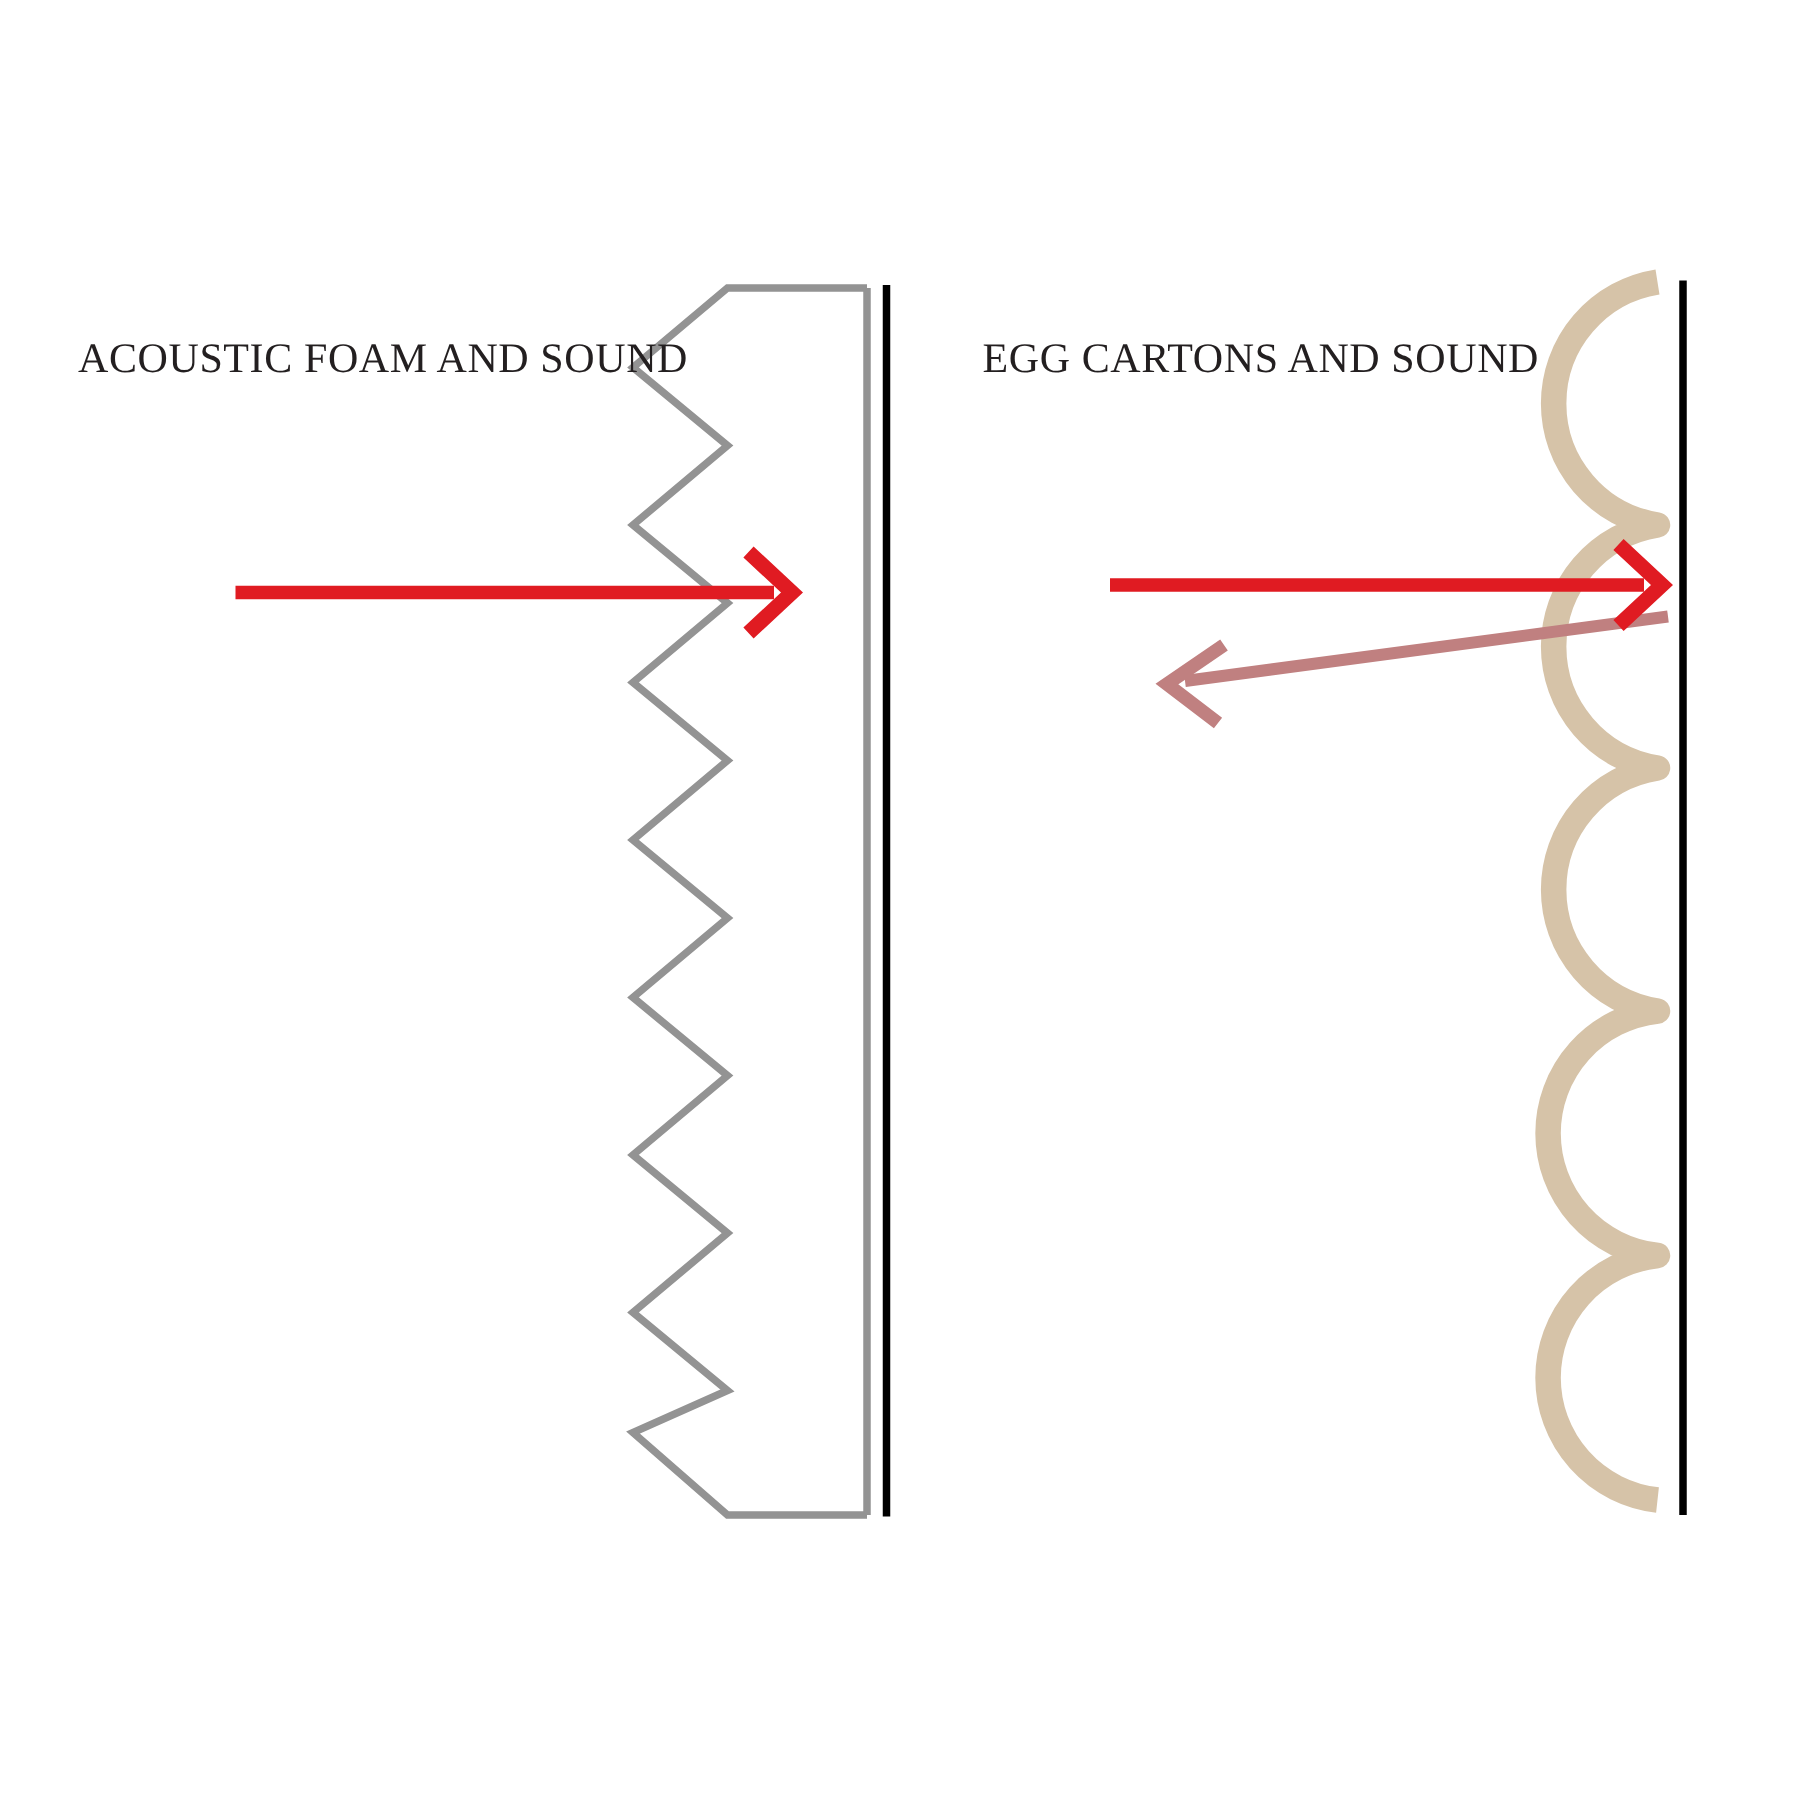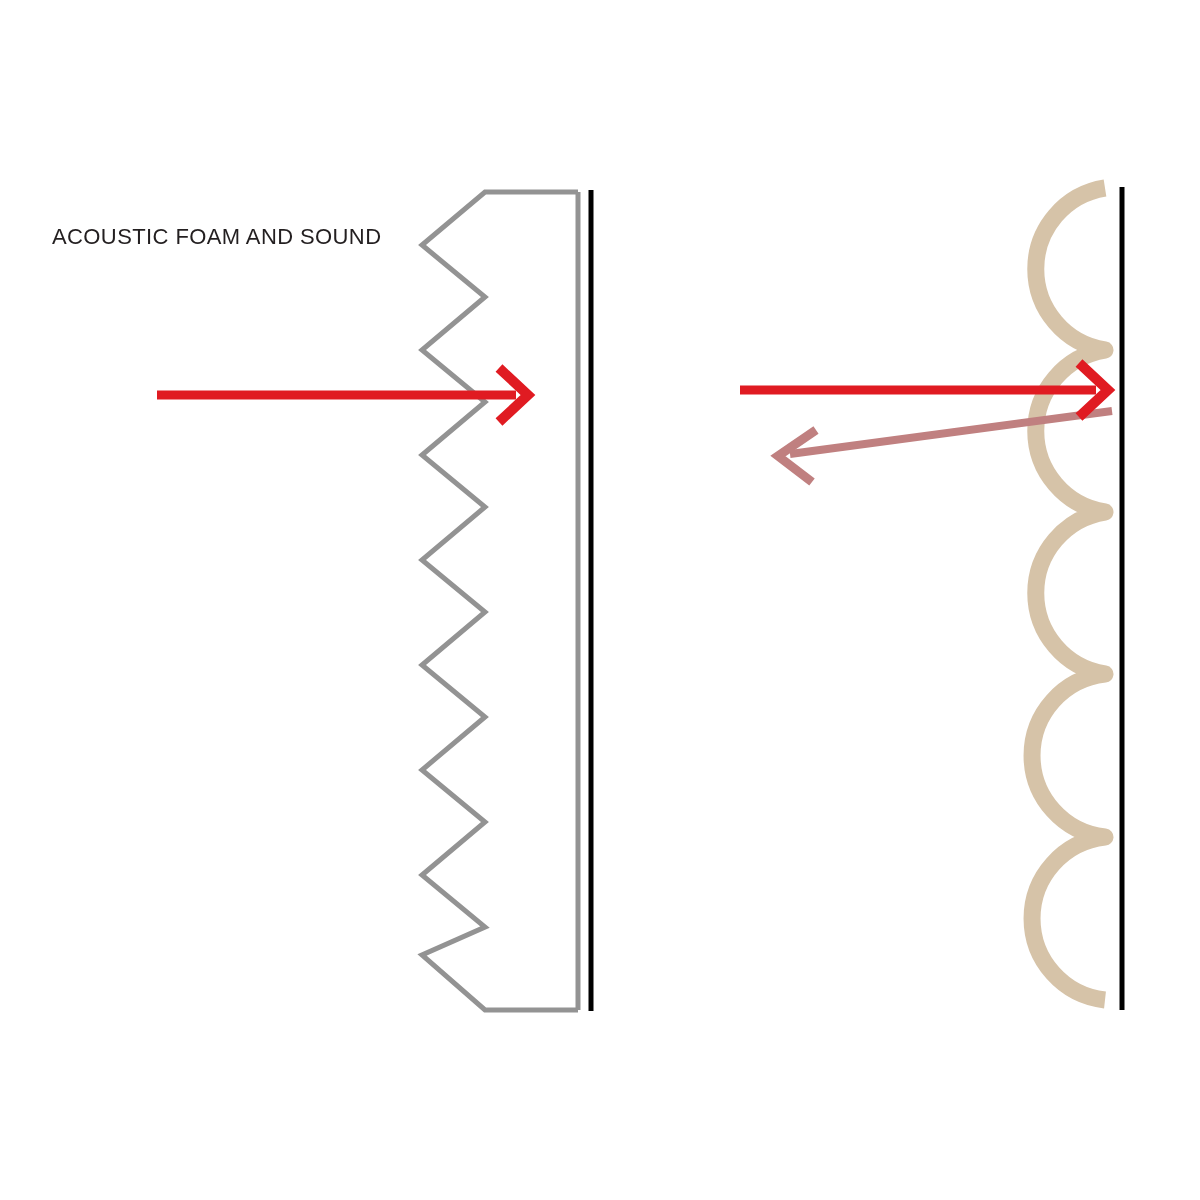--- a/index.html
+++ b/index.html
@@ -22,22 +22,22 @@
   #diagram-svg {
     position: absolute;
     left: 0;
     top: 0;
     width: 1200px;
     height: 1200px;
     display: block;
   }
   .panel-label {
     position: absolute;
-    font-family: Liberation Sans, sans-serif;
-    font-size: 22px;
+    font-family: Liberation Serif, serif;
+    font-size: 28px;
     font-weight: 400;
     letter-spacing: 0.4px;
     color: #231f20;
     white-space: nowrap;
   }
   #label-left  { left: 52px;  top: 224px; }
   #label-right { left: 655px; top: 224px; }
 </style>
 </head>
 <body>
@@ -96,14 +96,15 @@
 
       <g>
         <line x1="740" y1="390" x2="1096" y2="390" stroke="#e01b22" stroke-width="9" stroke-linecap="butt"></line>
         <path fill="none" stroke="#e01b22" stroke-width="10" stroke-linecap="butt" stroke-linejoin="miter" d="M 1079 363 L 1108 390 L 1079 417"></path>
       </g>
     </g>
   </svg>
 
   <div id="label-left" class="panel-label">ACOUSTIC FOAM AND SOUND</div>
 
+  <div id="label-right" class="panel-label">EGG CARTONS AND SOUND</div>
 
 </div>
 
 </body></html>

